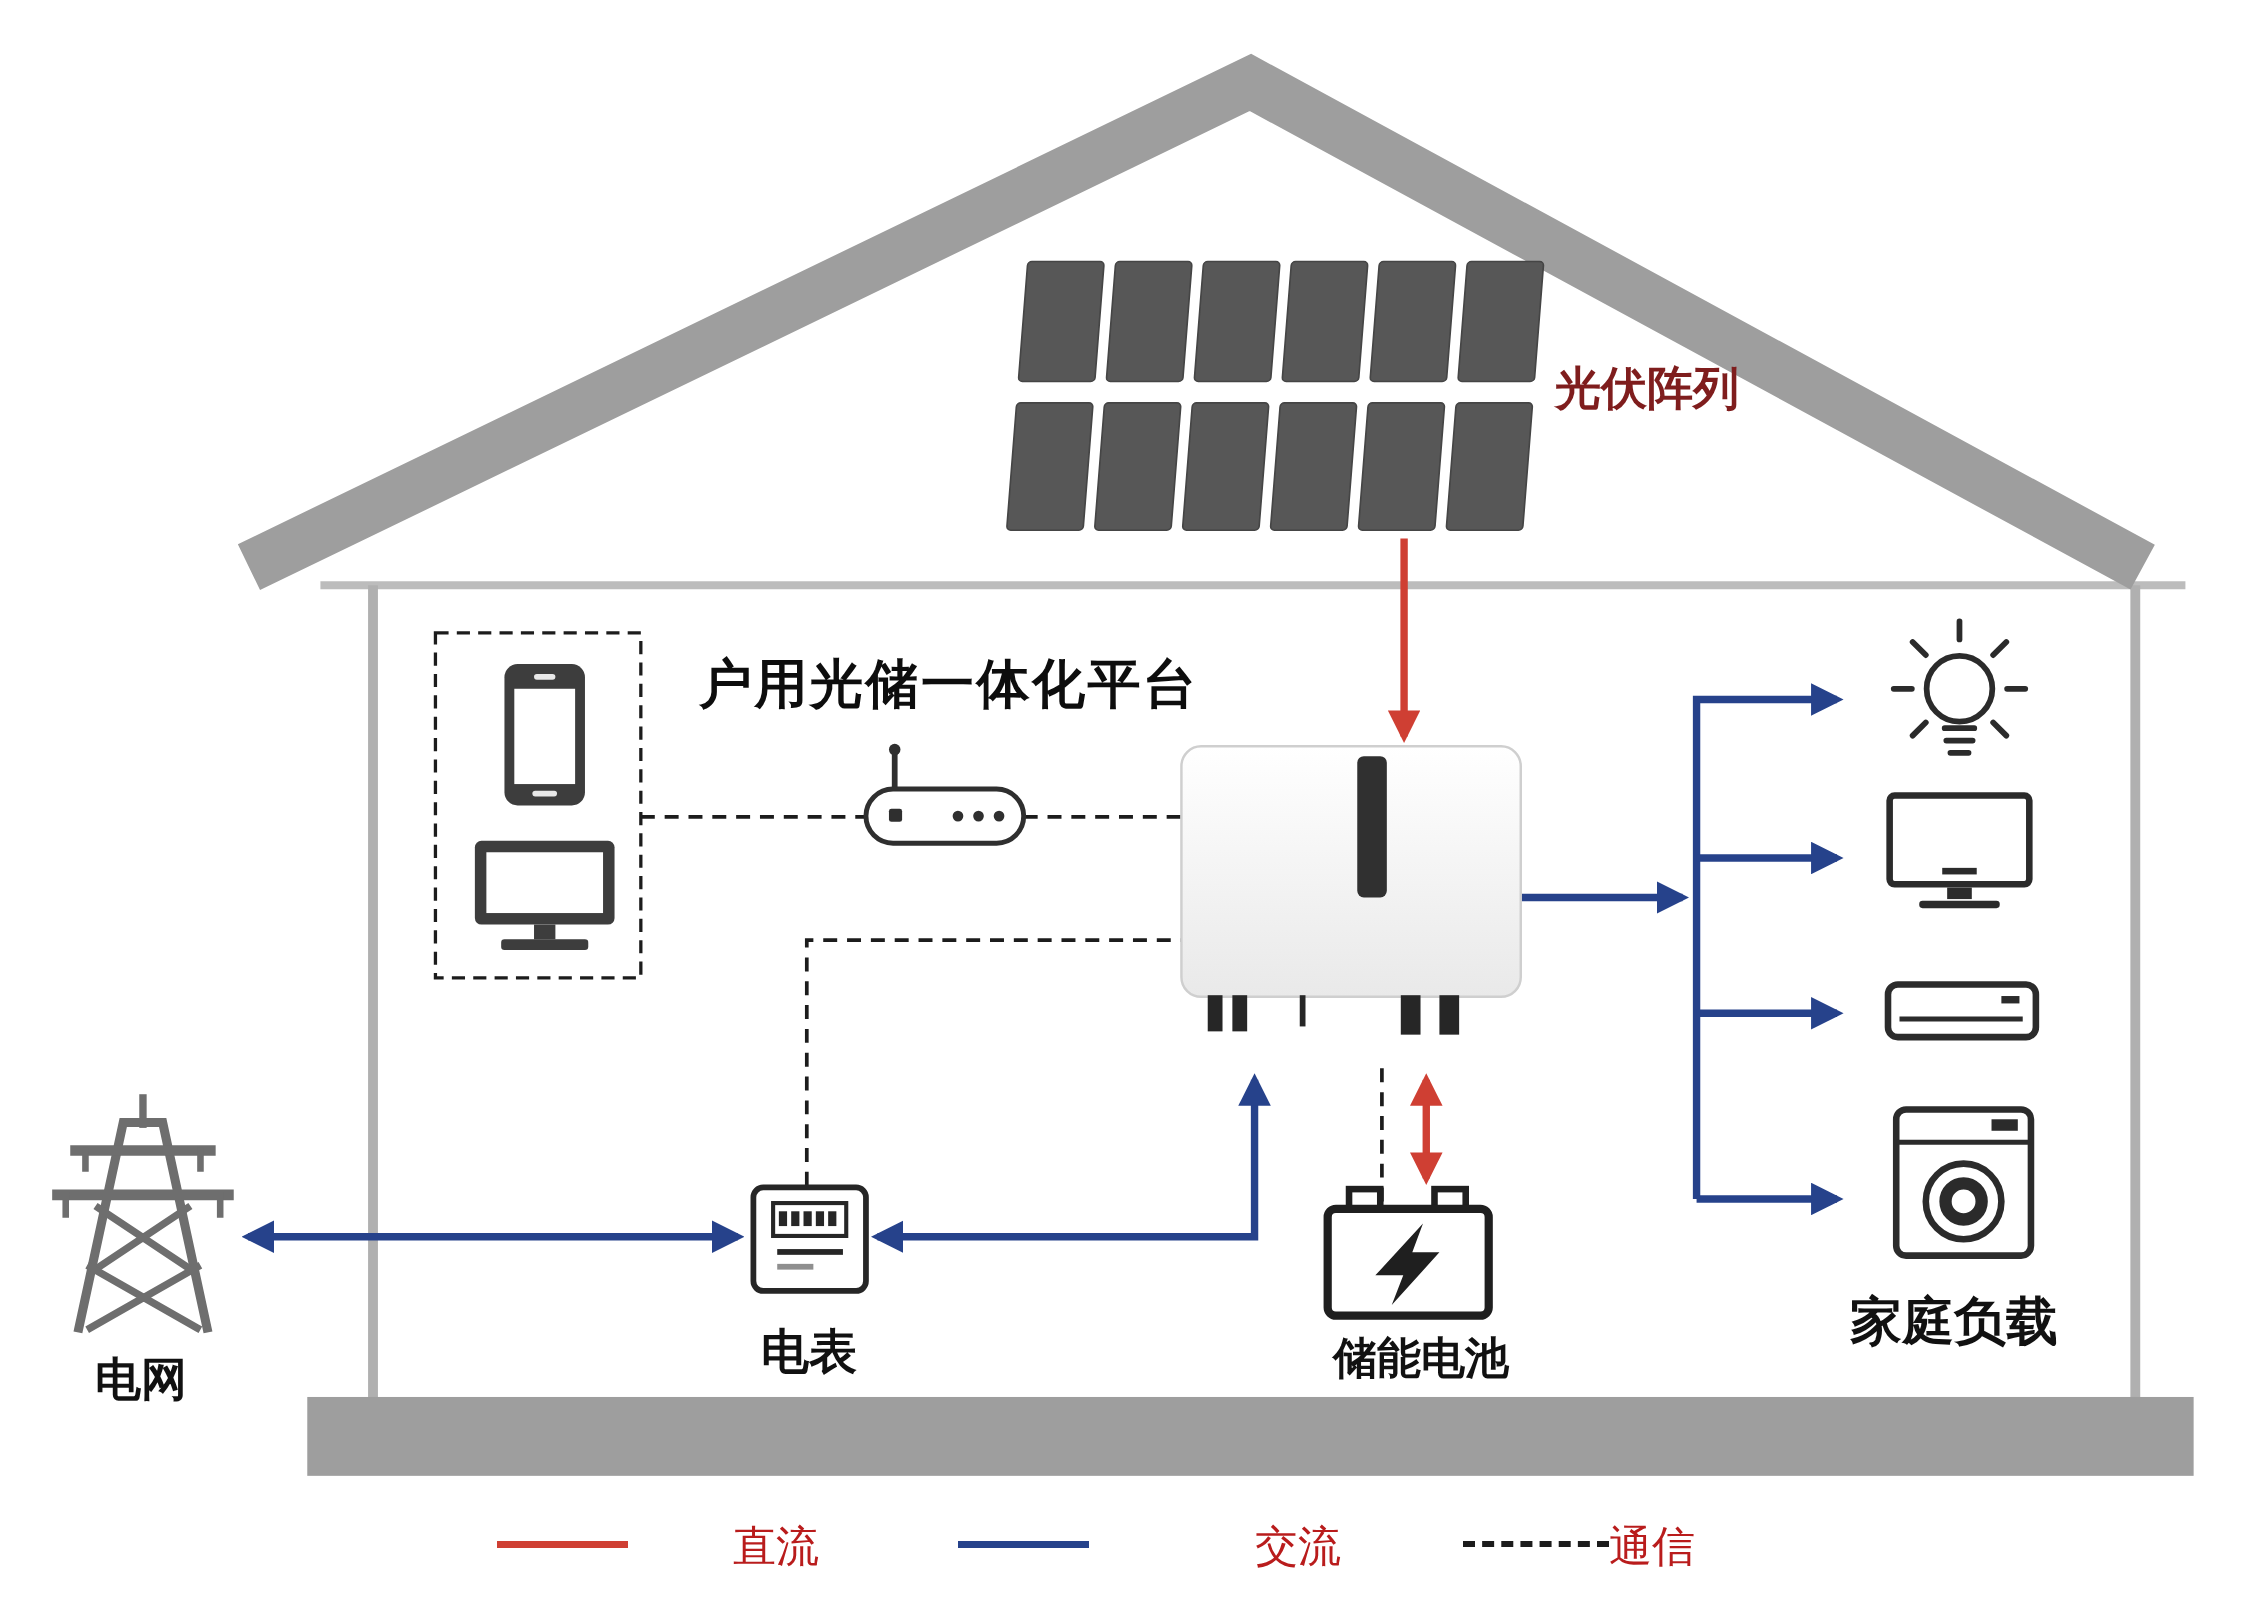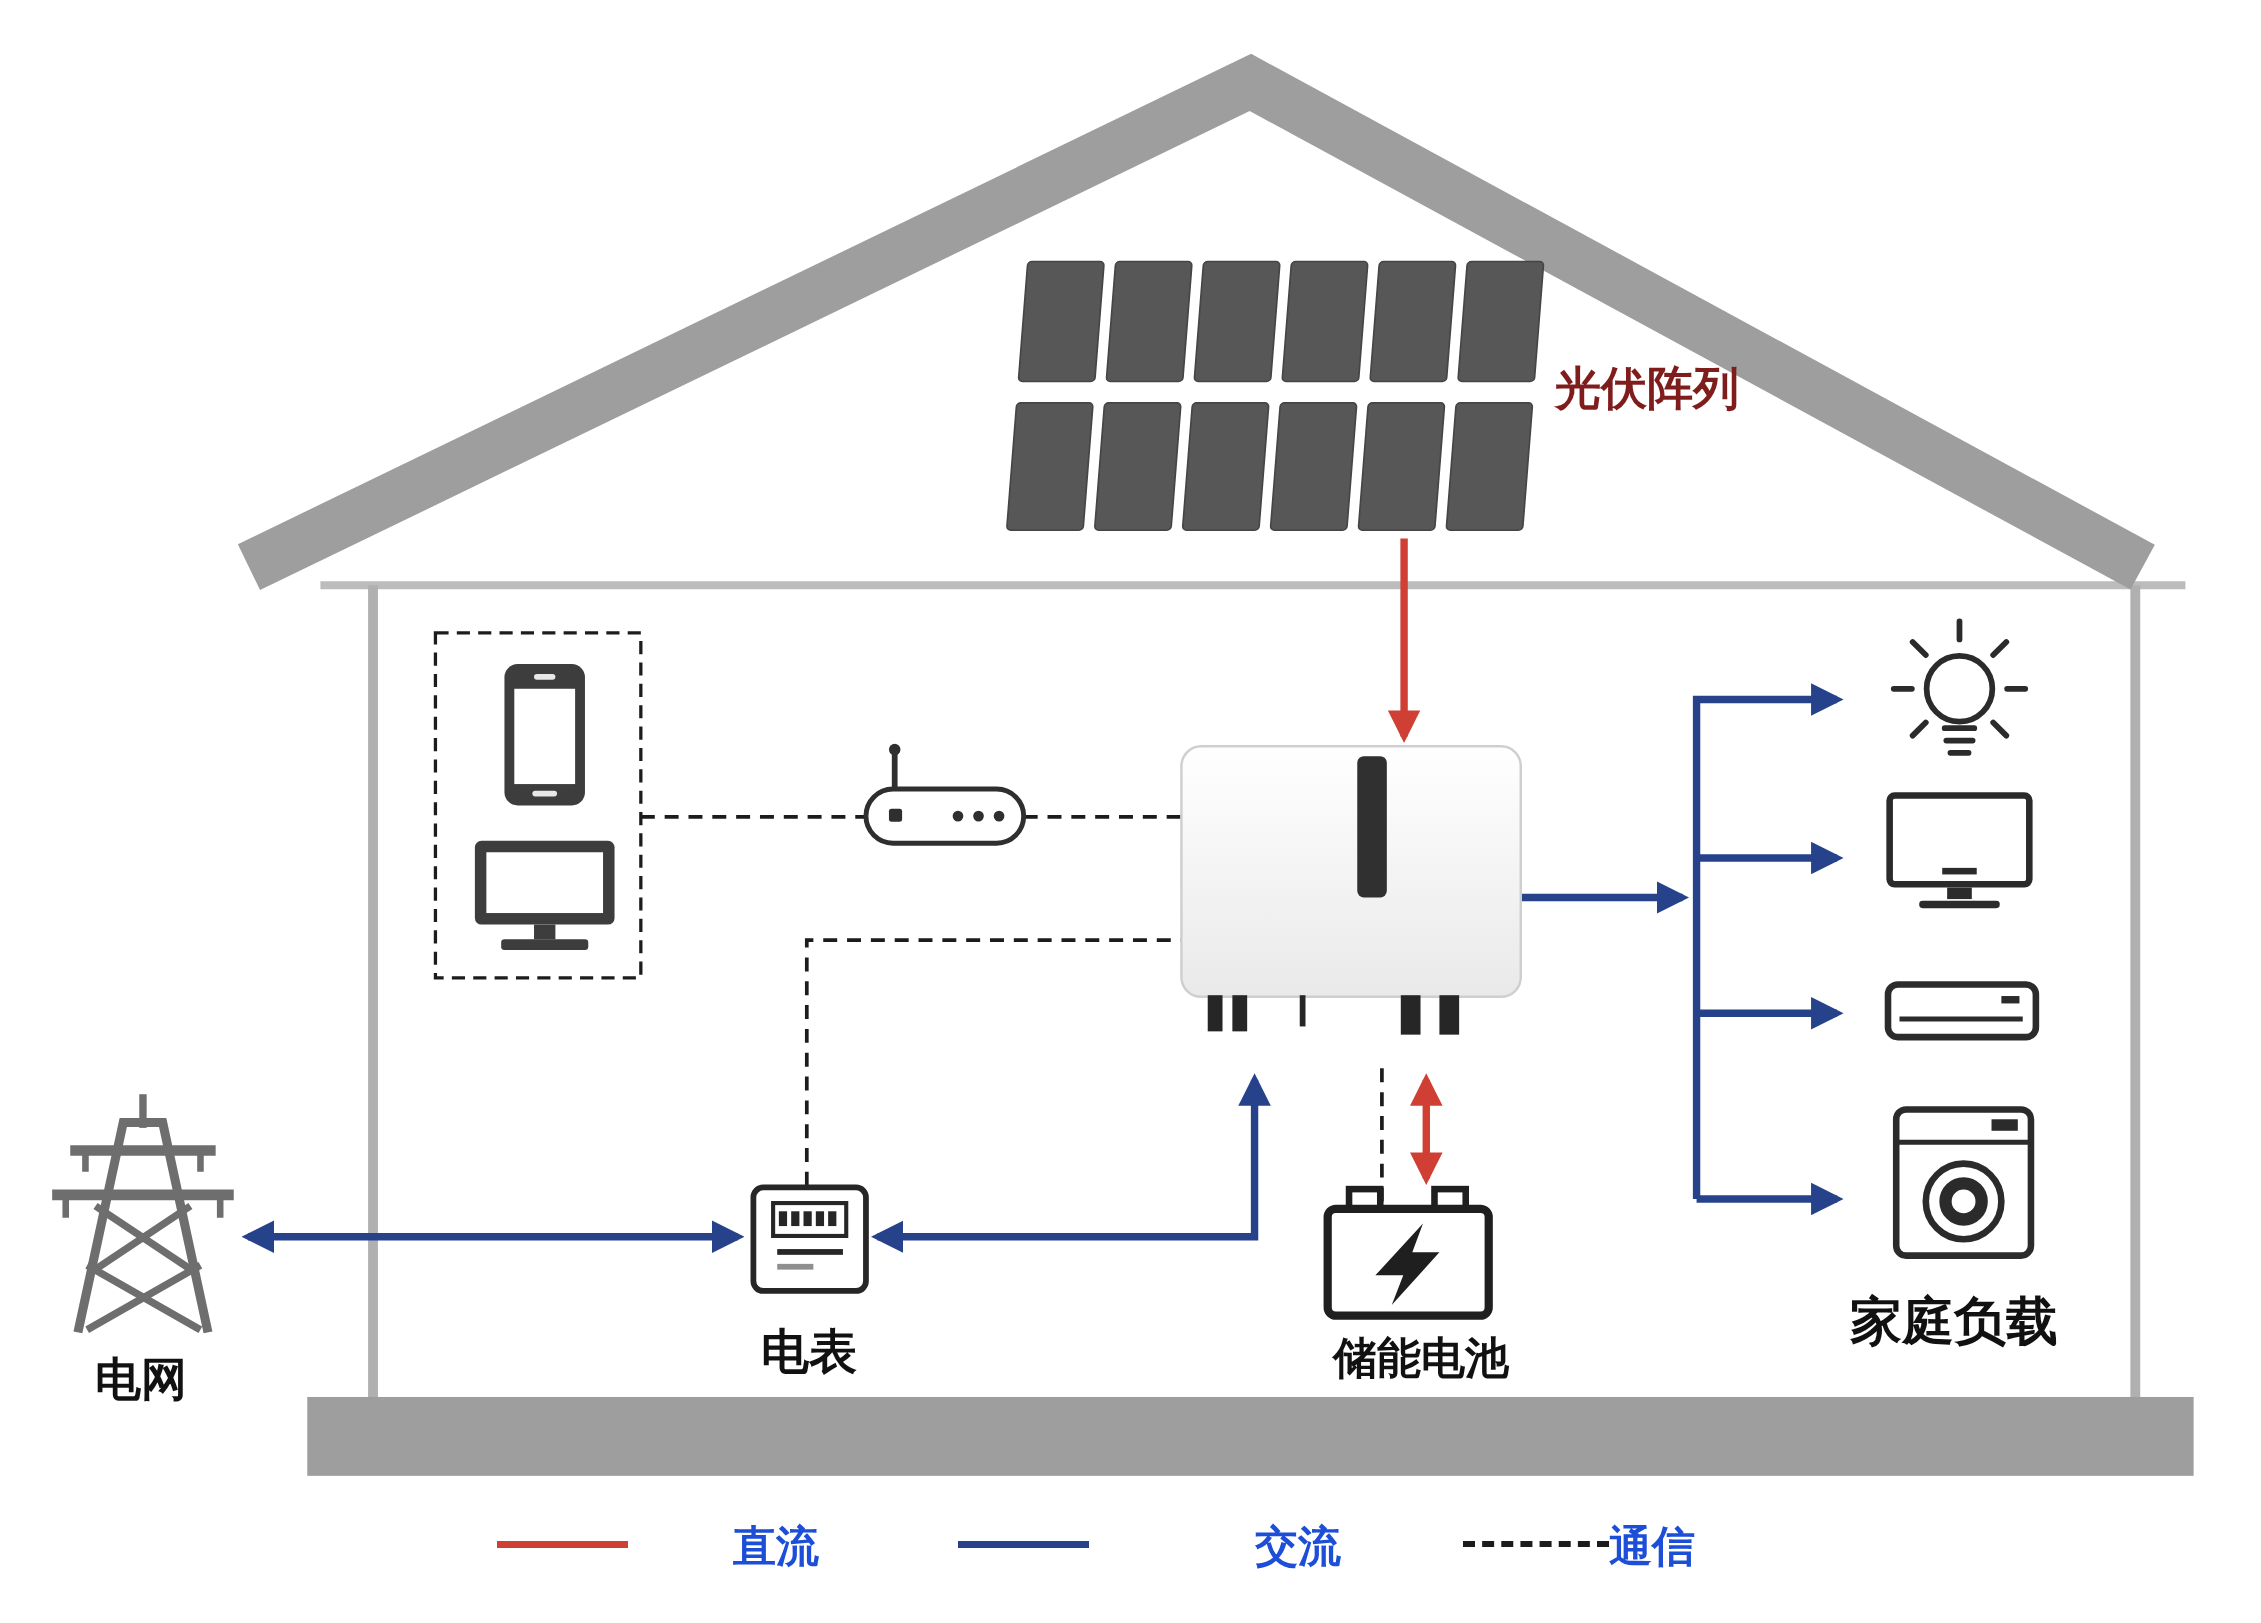--- a/index.html
+++ b/index.html
@@ -16,21 +16,21 @@
   #title{left:699px;top:649px;font-size:53px;letter-spacing:2.5px;color:#0d0d0d;}
   #pv-label{left:1555px;top:358px;font-size:46px;font-weight:600;color:#7f1d1d;}
   #grid-label{left:141px;top:1349px;font-size:46px;}
   #meter-label{left:809px;top:1320px;font-size:48px;font-family:Liberation Serif, serif;}
   #battery-label{left:1408px;top:1329px;font-size:44px;margin-left:13px;}
   #loads-label{left:1954px;top:1287px;font-size:52px;}
   .legend-line{position:absolute;top:1541px;height:6.6px;width:131px;}
   .legend-line.dc{left:497px;background:#cf3f33;}
   .legend-line.ac{left:958px;background:#26428b;}
   .legend-line.comm{left:1463px;width:146px;height:0;background:none;border-top:6.6px dashed #1c1c1c;}
-  .legend-label{position:absolute;top:1518px;font-size:43px;font-weight:700;color:#1d4ed8;white-space:nowrap;transform:translateX(-50%);}
+  .legend-label{position:absolute;top:1518px;font-size:43px;font-weight:400;color:#b91c1c;white-space:nowrap;transform:translateX(-50%);}
   #legend-dc-label{left:776px;}
   #legend-ac-label{left:1298px;}
   #legend-comm-label{left:1652px;}
   #watermark{position:absolute;right:11.5px;top:1466px;font-size:62px;font-weight:600;color:#8e8e8e;white-space:nowrap;}
 </style>
 </head>
 <body>
 
 <div class="canvas">
 
@@ -182,20 +182,21 @@
 
     <g>
       <rect x="2308" y="1350" width="164" height="178" rx="12" fill="#ffffff" stroke="#2b2b2b" stroke-width="8"></rect>
       <line x1="2308" y1="1390" x2="2472" y2="1390" stroke="#2b2b2b" stroke-width="6"></line>
       <rect x="2424" y="1362" width="32" height="14" fill="#2b2b2b"></rect>
       <circle cx="2390" cy="1462" r="46" fill="none" stroke="#2b2b2b" stroke-width="8"></circle>
       <circle cx="2390" cy="1462" r="22" fill="none" stroke="#2b2b2b" stroke-width="15"></circle>
     </g>
   </svg>
 
+  <div class="label" id="title">户用光储一体化平台</div>
   <div class="label" id="pv-label">光伏阵列</div>
   <div class="label centered" id="grid-label">电网</div>
   <div class="label centered" id="meter-label">电表</div>
   <div class="label centered" id="battery-label">储能电池</div>
   <div class="label centered" id="loads-label">家庭负载</div>
 
   <div class="legend-line dc"></div>
   <div class="legend-label" id="legend-dc-label">直流</div>
   <div class="legend-line ac"></div>
   <div class="legend-label" id="legend-ac-label">交流</div>

